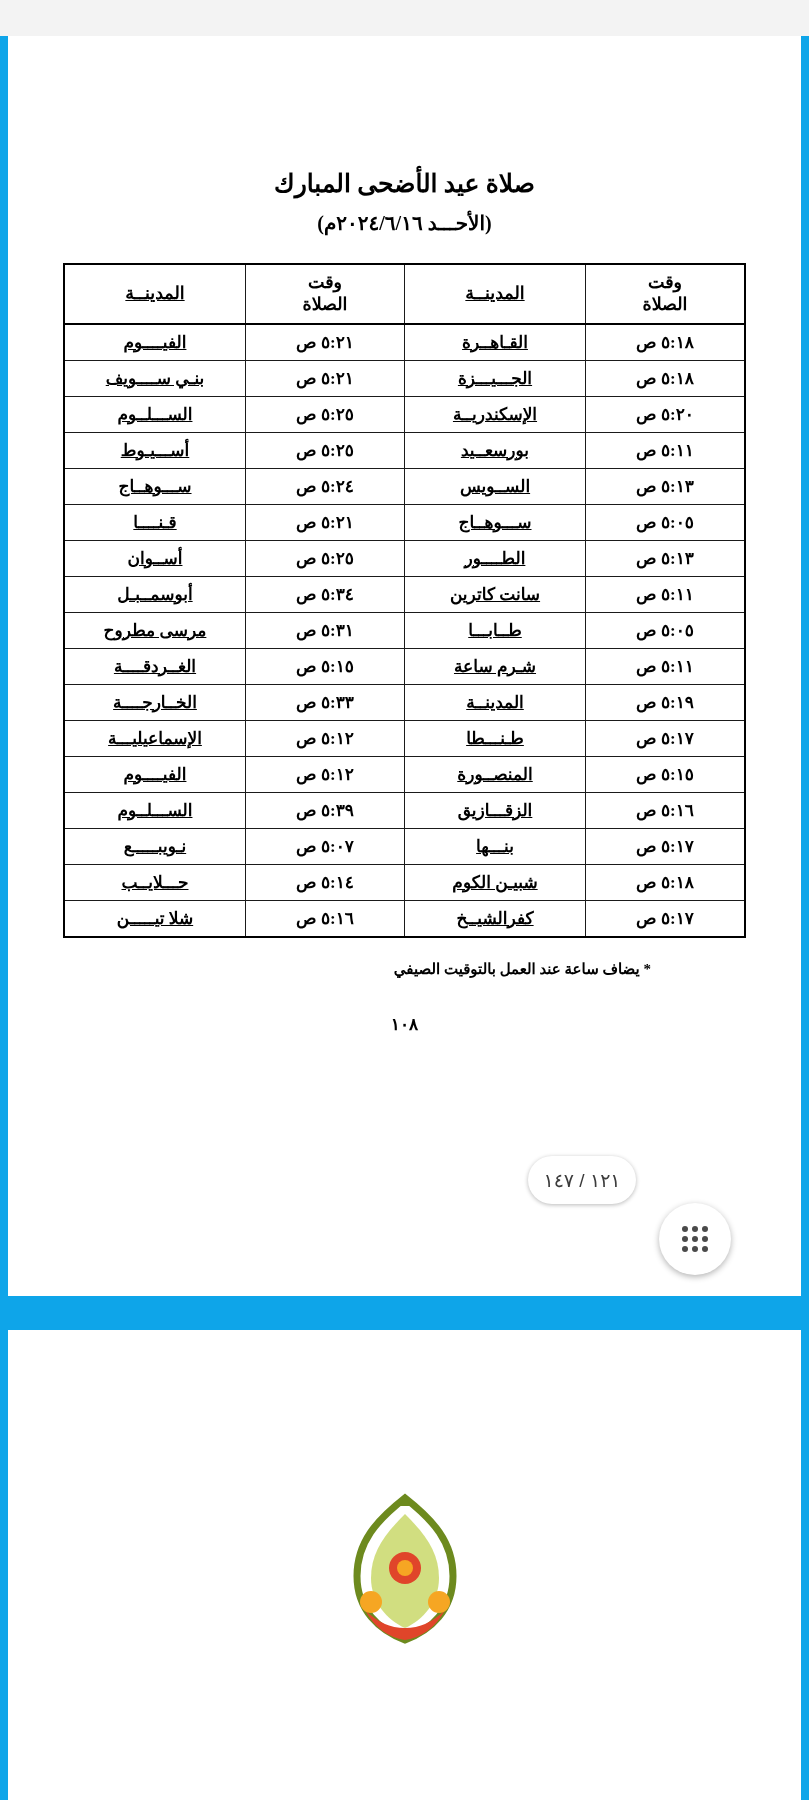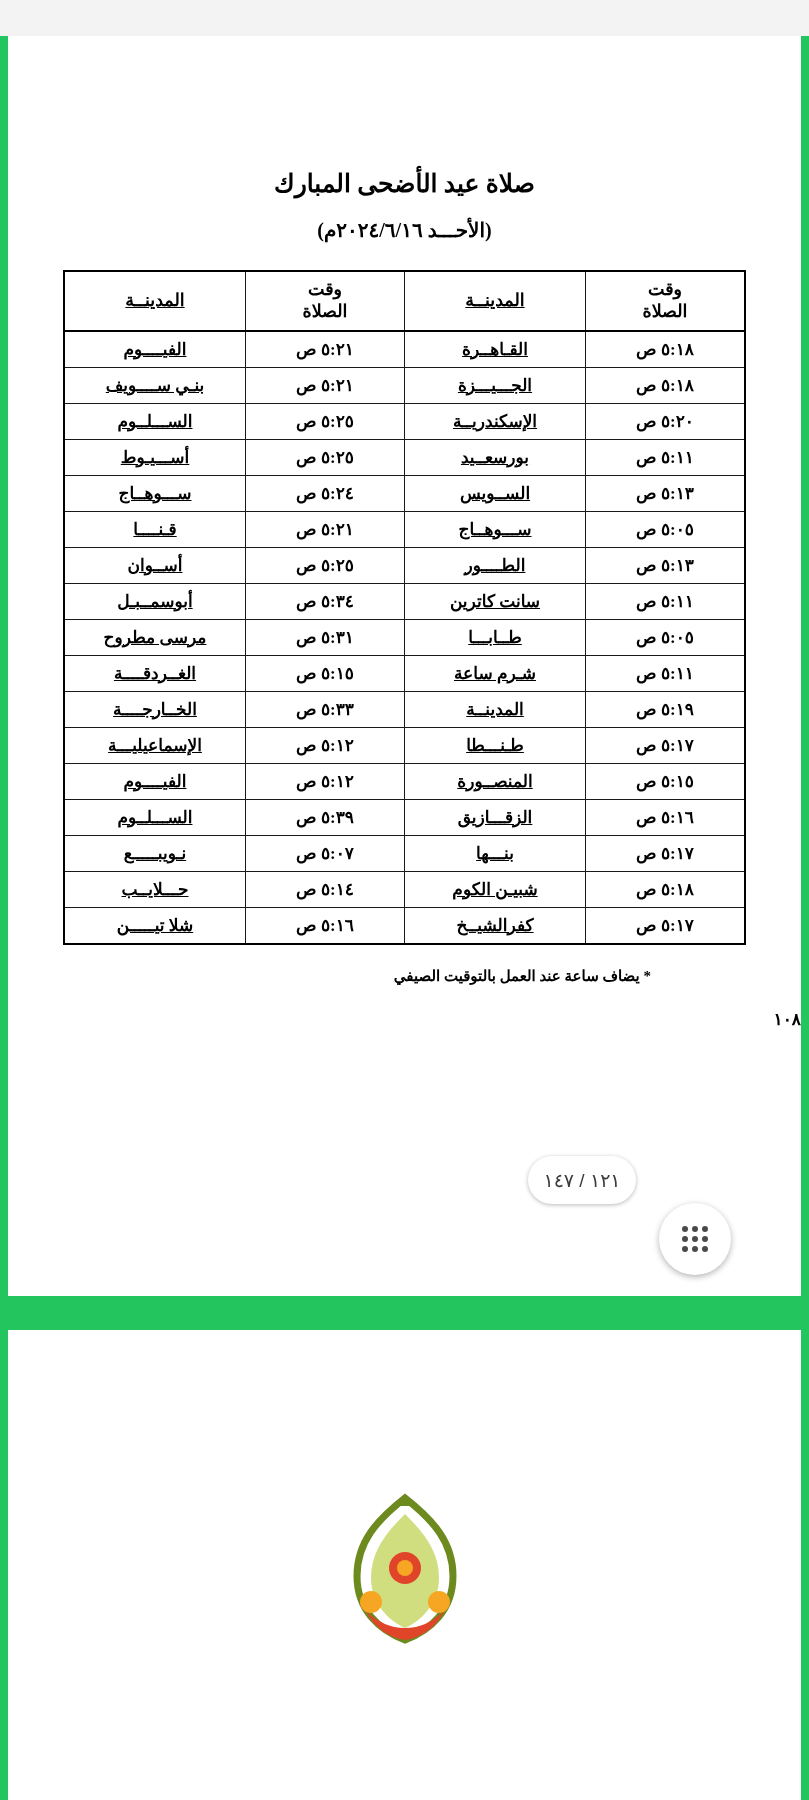--- a/index.html
+++ b/index.html
@@ -12,21 +12,21 @@
     height: 1800px;
     position: relative;
     font-family: "Liberation Serif", serif;
     overflow: hidden;
   }
   .viewer {
     position: absolute;
     top: 0; left: 0;
     width: 809px;
     height: 1800px;
-    background: #22c55e;
+    background: #0ea5e9;
   }
   .topbar {
     position: absolute;
     top: 0; left: 0;
     width: 809px;
     height: 36px;
     background: #f3f3f3;
   }
   .page-sheet {
     position: absolute;
@@ -50,21 +50,21 @@
     font-size: 25px;
     font-weight: bold;
     line-height: 1.62;
     color: #000;
     letter-spacing: 0.2px;
   }
   .doc-title .line2 {
     display: block;
   }
   .doc-subtitle {
-    margin: 13px 0 0 0;
+    margin: 6px 0 0 0;
     text-align: center;
     font-size: 20px;
     font-weight: bold;
     color: #000;
   }
 
   table.prayer-table {
     border-collapse: collapse;
     margin: 28px auto 0 auto;
     width: 645px;
@@ -105,21 +105,22 @@
   .footnote {
     margin: 22px 66px 0 0;
     text-align: right;
     font-size: 15px;
     font-weight: bold;
     color: #000;
     direction: rtl;
     padding-right: 84px;
   }
   .page-number {
-    margin-top: 24px;
+    margin-top: 36px;
+    text-align: center;
     font-size: 17px;
     font-weight: bold;
     color: #000;
     letter-spacing: 2px;
   }
 
   .page-indicator {
     position: absolute;
     top: 1156px;
     left: 528px;

